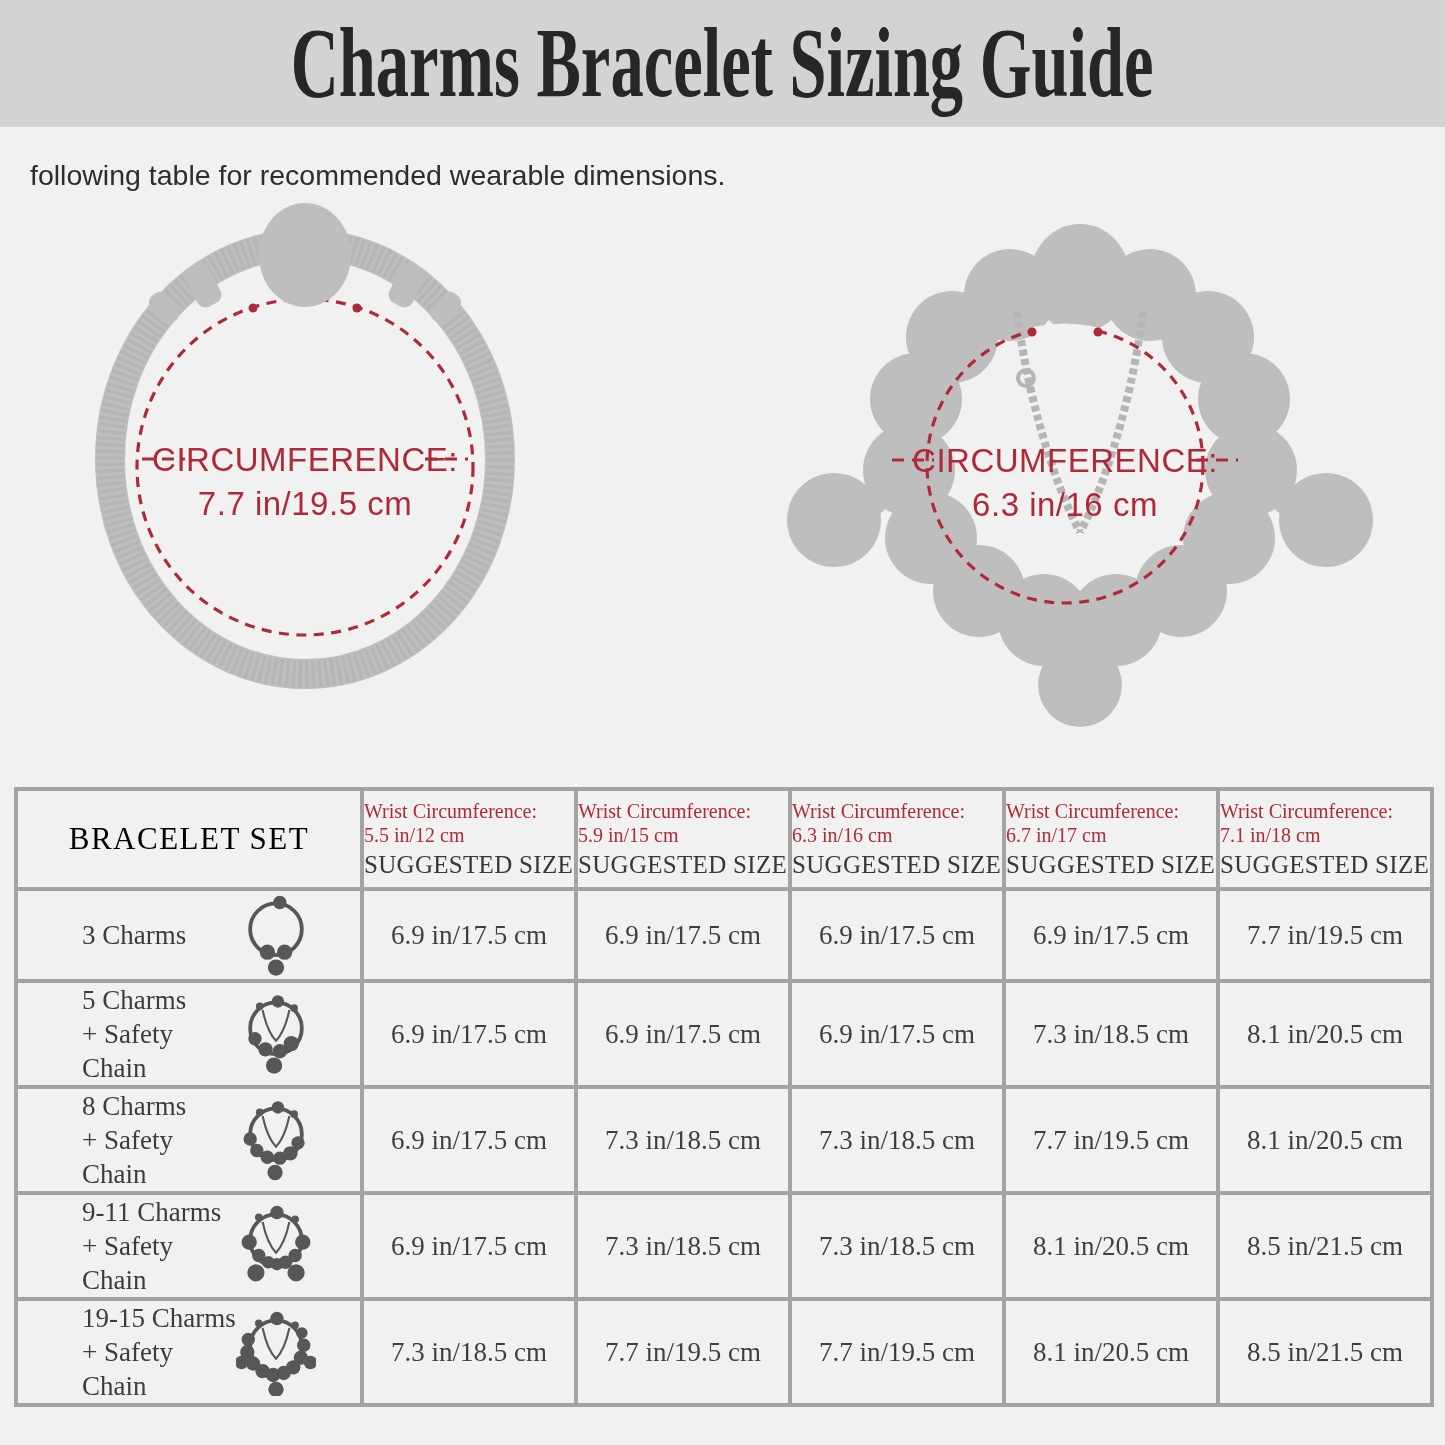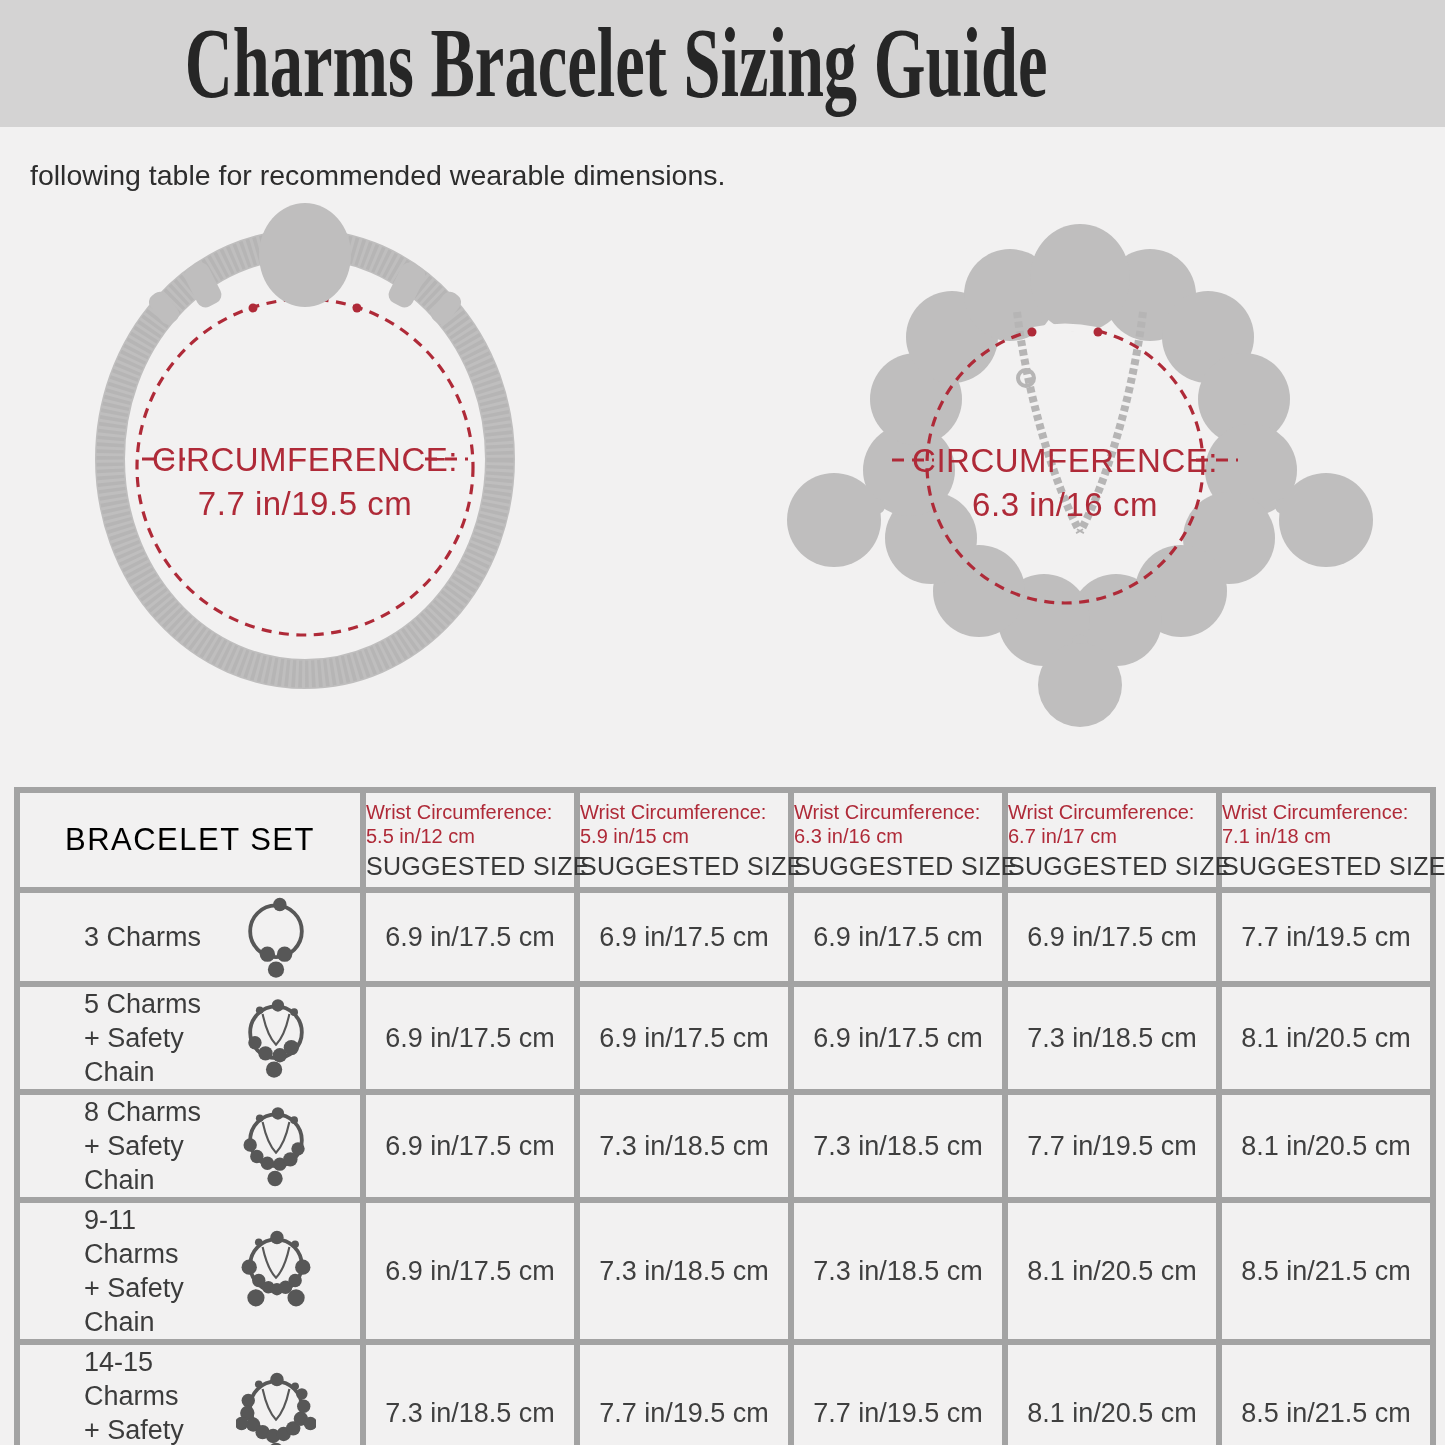--- a/index.html
+++ b/index.html
@@ -6,21 +6,21 @@
   body{
     width:1445px;height:1445px;
     background:#f2f1f1;
     font-family:"Liberation Sans", sans-serif;
     position:relative;overflow:hidden;
     color:#2e2e2e;
   }
   
   .title-band{
     height:127px;background:#d4d3d3;
-    display:flex;align-items:center;
+    display:flex;align-items:center;justify-content:center;
   }
   .main-title{
     font-family:"Liberation Serif", serif;
     font-weight:bold;
     font-size:95px;
     color:#262626;
     white-space:nowrap;
     transform:scale(0.70,1.04);
     transform-origin:center center;
     letter-spacing:0px;
@@ -51,23 +51,24 @@
   .size-table{
     width:1417px;
     margin:14px 0 0 14px;
     border-collapse:collapse;
     table-layout:fixed;
     background:#f2f1f1;
   }
   .size-table col.c-first{width:346px;}
   .size-table col.c-data{width:214px;}
   .size-table th,.size-table td{
-    border:6px solid #a3a3a3;
+    border:4px solid #a3a3a3;
     padding:0;
     vertical-align:middle;
+    font-family:Liberation Serif, serif;
   }
   .size-table thead tr{height:100px;}
   .size-table tbody tr{height:90px;}
   .corner-hdr{
     text-align:center;
     font-size:31px;
     font-weight:normal;
     letter-spacing:1.5px;
     color:#000000;
   }
@@ -345,21 +346,21 @@
       <td class="val-cell">7.3 in/18.5 cm</td>
       <td class="val-cell">7.3 in/18.5 cm</td>
       <td class="val-cell">8.1 in/20.5 cm</td>
       <td class="val-cell">8.5 in/21.5 cm</td>
     </tr>
 
     <tr>
       <td>
         <div class="row-head">
           <div class="row-label">
-            <div>14-15 Charms</div>
+            <div>19-15 Charms</div>
             <div>+ Safety Chain</div>
           </div>
           <svg class="row-icon" viewBox="0 0 80 92">
             <circle cx="40" cy="40" r="27" fill="none" stroke="#575757" stroke-width="4"></circle>
             <path d="M26,21 C31,44 37,50 40,53 C43,50 49,44 54,21" fill="none" stroke="#575757" stroke-width="2.2"></path>
             <g fill="#575757">
               <circle cx="41" cy="11" r="7"></circle>
               <circle cx="22" cy="16" r="4"></circle>
               <circle cx="60" cy="18" r="4"></circle>
               <circle cx="11" cy="33" r="7"></circle>

